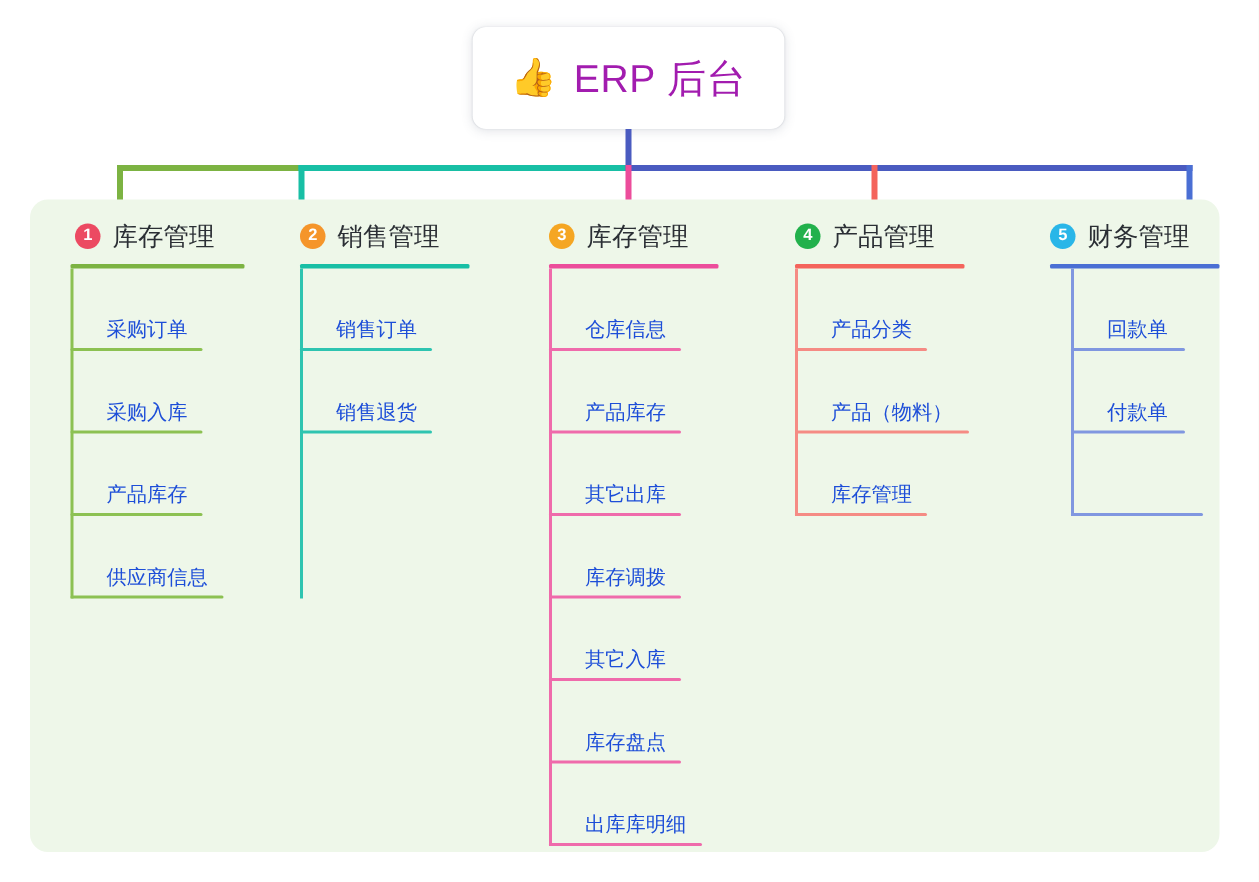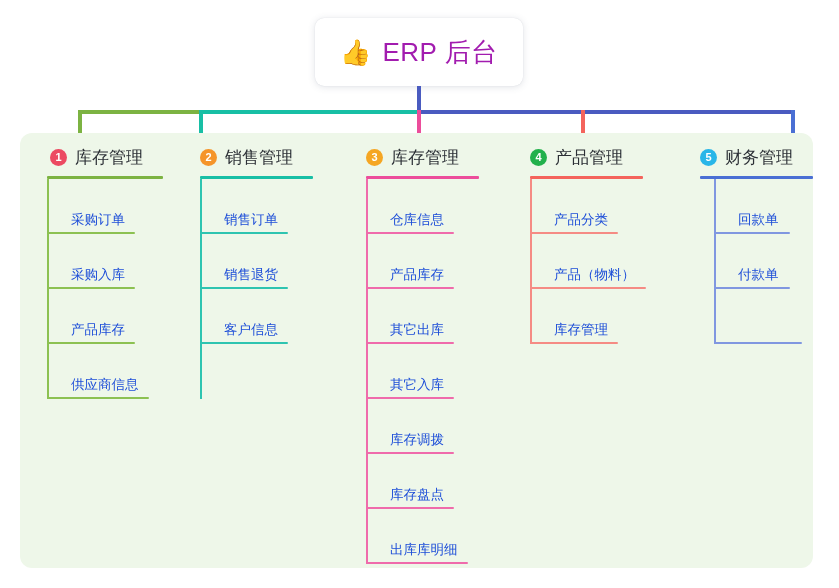--- a/index.html
+++ b/index.html
@@ -200,24 +200,20 @@
     <div class="leaves" style="margin-left:0px; width:123px;">
       <div class="spine" style="height:220px; background:#2ec4b0;"></div>
       <div class="leaf">
         <div class="leaf-label">销售订单</div>
         <div class="leaf-rule" style="background:#2ec4b0; width:88px;"></div>
       </div>
       <div class="leaf">
         <div class="leaf-label">销售退货</div>
         <div class="leaf-rule" style="background:#2ec4b0; width:88px;"></div>
       </div>
-      <div class="leaf">
-        <div class="leaf-label">客户信息</div>
-        <div class="leaf-rule" style="background:#2ec4b0; width:88px;"></div>
-      </div>
     </div>
   </div>
 
   <div class="branch" style="left:366px; width:150px;">
     <div class="branch-header" style="padding-left:0px;">
       <span class="badge" style="background:#f5a623;">3</span>
       <span class="branch-label">库存管理</span>
     </div>
     <div class="branch-rule" style="background:#ec4d9b; width:113px; margin-left:0px;"></div>
     <div class="leaves" style="margin-left:0px; width:130px;">
@@ -228,25 +224,25 @@
       </div>
       <div class="leaf">
         <div class="leaf-label">产品库存</div>
         <div class="leaf-rule" style="background:#ef6bab; width:88px;"></div>
       </div>
       <div class="leaf">
         <div class="leaf-label">其它出库</div>
         <div class="leaf-rule" style="background:#ef6bab; width:88px;"></div>
       </div>
       <div class="leaf">
+        <div class="leaf-label">库存调拨</div>
+        <div class="leaf-rule" style="background:#ef6bab; width:88px;"></div>
+      </div>
+      <div class="leaf">
         <div class="leaf-label">其它入库</div>
-        <div class="leaf-rule" style="background:#ef6bab; width:88px;"></div>
-      </div>
-      <div class="leaf">
-        <div class="leaf-label">库存调拨</div>
         <div class="leaf-rule" style="background:#ef6bab; width:88px;"></div>
       </div>
       <div class="leaf">
         <div class="leaf-label">库存盘点</div>
         <div class="leaf-rule" style="background:#ef6bab; width:88px;"></div>
       </div>
       <div class="leaf">
         <div class="leaf-label">出库库明细</div>
         <div class="leaf-rule" style="background:#ef6bab; width:102px;"></div>
       </div>

